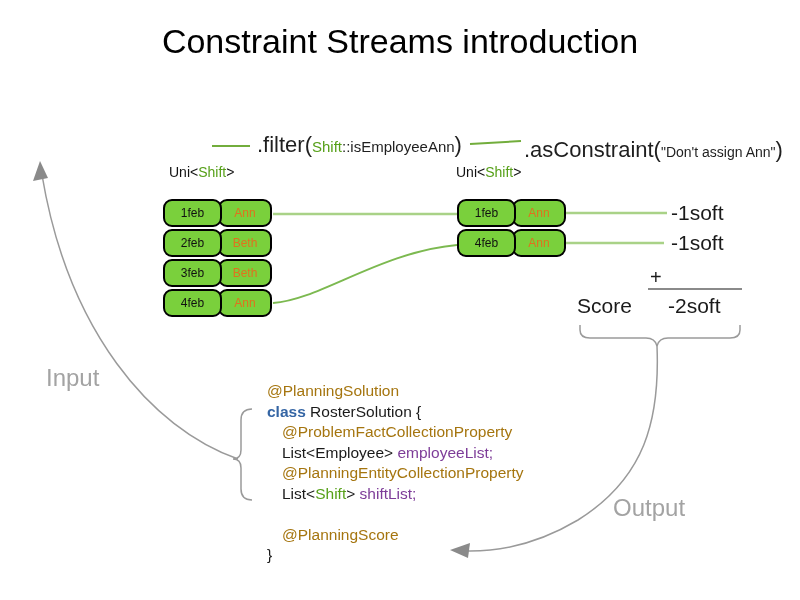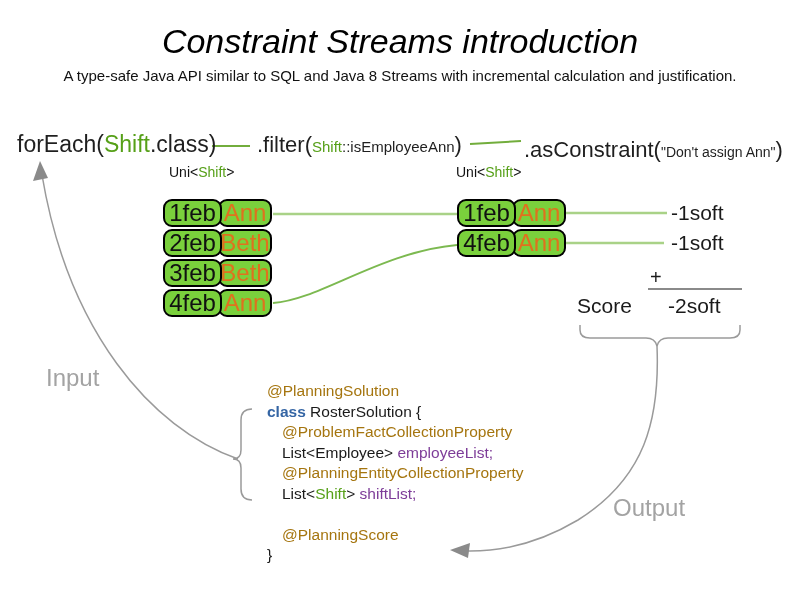--- a/index.html
+++ b/index.html
@@ -1,29 +1,29 @@
 <!DOCTYPE html>
 <html><head>
 <meta charset="utf-8">
 <style>
   html,body{margin:0;padding:0;background:#fff;}
   .canvas{position:relative;width:800px;height:600px;background:#ffffff;overflow:hidden;
           font-family:"Liberation Sans","DejaVu Sans",sans-serif;color:#1a1a1a;}
   .overlay{position:absolute;left:0;top:0;width:800px;height:600px;pointer-events:none;}
   .abs{position:absolute;white-space:nowrap;}
-  .title{left:0;right:0;top:22px;text-align:center;font-size:34px;color:#000;font-style:italic;}
+  .title{left:0;right:0;top:22px;text-align:center;font-size:34px;color:#000;}
   .subtitle{left:0;right:0;top:67px;text-align:center;font-size:15px;color:#111;}
   .expr{font-size:22px;color:#1f1f1f;}
   .expr .sm{font-size:15px;}
   .expr .xs{font-size:14px;}
   .green{color:#56a018;}
   .stream-label{font-size:14px;color:#111;}
   .trow{display:flex;margin-bottom:2px;}
   .cell{height:24px;border:2px solid #000;border-radius:9px;background:#7ad03c;
-        display:flex;align-items:center;justify-content:center;font-size:24px;color:#111;}
+        display:flex;align-items:center;justify-content:center;font-size:12px;color:#111;}
   .cell.date{width:55px;position:relative;z-index:2;}
   .cell.name{width:50px;margin-left:-4px;color:#e0711e;}
   .penalty{font-size:21px;color:#1a1a1a;}
   .plus{font-size:20px;color:#1a1a1a;}
   .score{font-size:21px;color:#1a1a1a;}
   .code{font-size:15.5px;line-height:20.5px;color:#1a1a1a;}
   .code .ind{padding-left:15px;}
   .code .ann{color:#a5750f;}
   .code .kw{color:#3465a4;font-weight:bold;}
   .code .field{color:#7d3c98;}
@@ -45,25 +45,21 @@
     <line x1="648" y1="289" x2="742" y2="289" stroke="#8a8a8a" stroke-width="2"></line>
     <path d="M 580 325 L 580 330 Q 580 338 590 338 L 646 338 Q 655 338 657 346 Q 659 338 668 338 L 730 338 Q 740 338 740 330 L 740 325" stroke="#9a9a9a" fill="none" stroke-width="1.5"></path>
     <path d="M 657 346 C 660 420 645 478 578 520 C 536 545 496 552 464 551" stroke="#9a9a9a" fill="none" stroke-width="1.5"></path>
     <polygon points="450,550 470,543 468,558" fill="#8a8a8a"></polygon>
     <path d="M 238 459 C 150 428 68 330 42 175" stroke="#9a9a9a" fill="none" stroke-width="1.5"></path>
     <polygon points="40,161 33,181 48,178" fill="#8a8a8a"></polygon>
     <path d="M 252 409 Q 241 409 241 420 L 241 450 Q 241 459 233 459 Q 241 459 241 468 L 241 489 Q 241 500 252 500" stroke="#9a9a9a" fill="none" stroke-width="1.5"></path>
   </svg>
 
   <div class="abs title">Constraint Streams introduction</div>
-  <div class="abs subtitle">A type-safe Java API similar to SQL and Java 8 Streams with incremental calculation and justification.</div>
 
-  <div class="abs expr" style="left:17px;top:131px;font-size:23px;">
-    <span>forEach(</span><span class="green">Shift</span><span>.class)</span>
-  </div>
 
   <div class="abs expr" style="left:257px;top:132px;">
     <span>.filter(</span><span class="sm green">Shift</span><span class="sm">::isEmployeeAnn</span><span>)</span>
   </div>
 
 
   <div class="abs expr" style="left:524px;top:137px;">
     <span>.asConstraint(</span><span class="xs">"Don't assign Ann"</span><span>)</span>
   </div>
 

